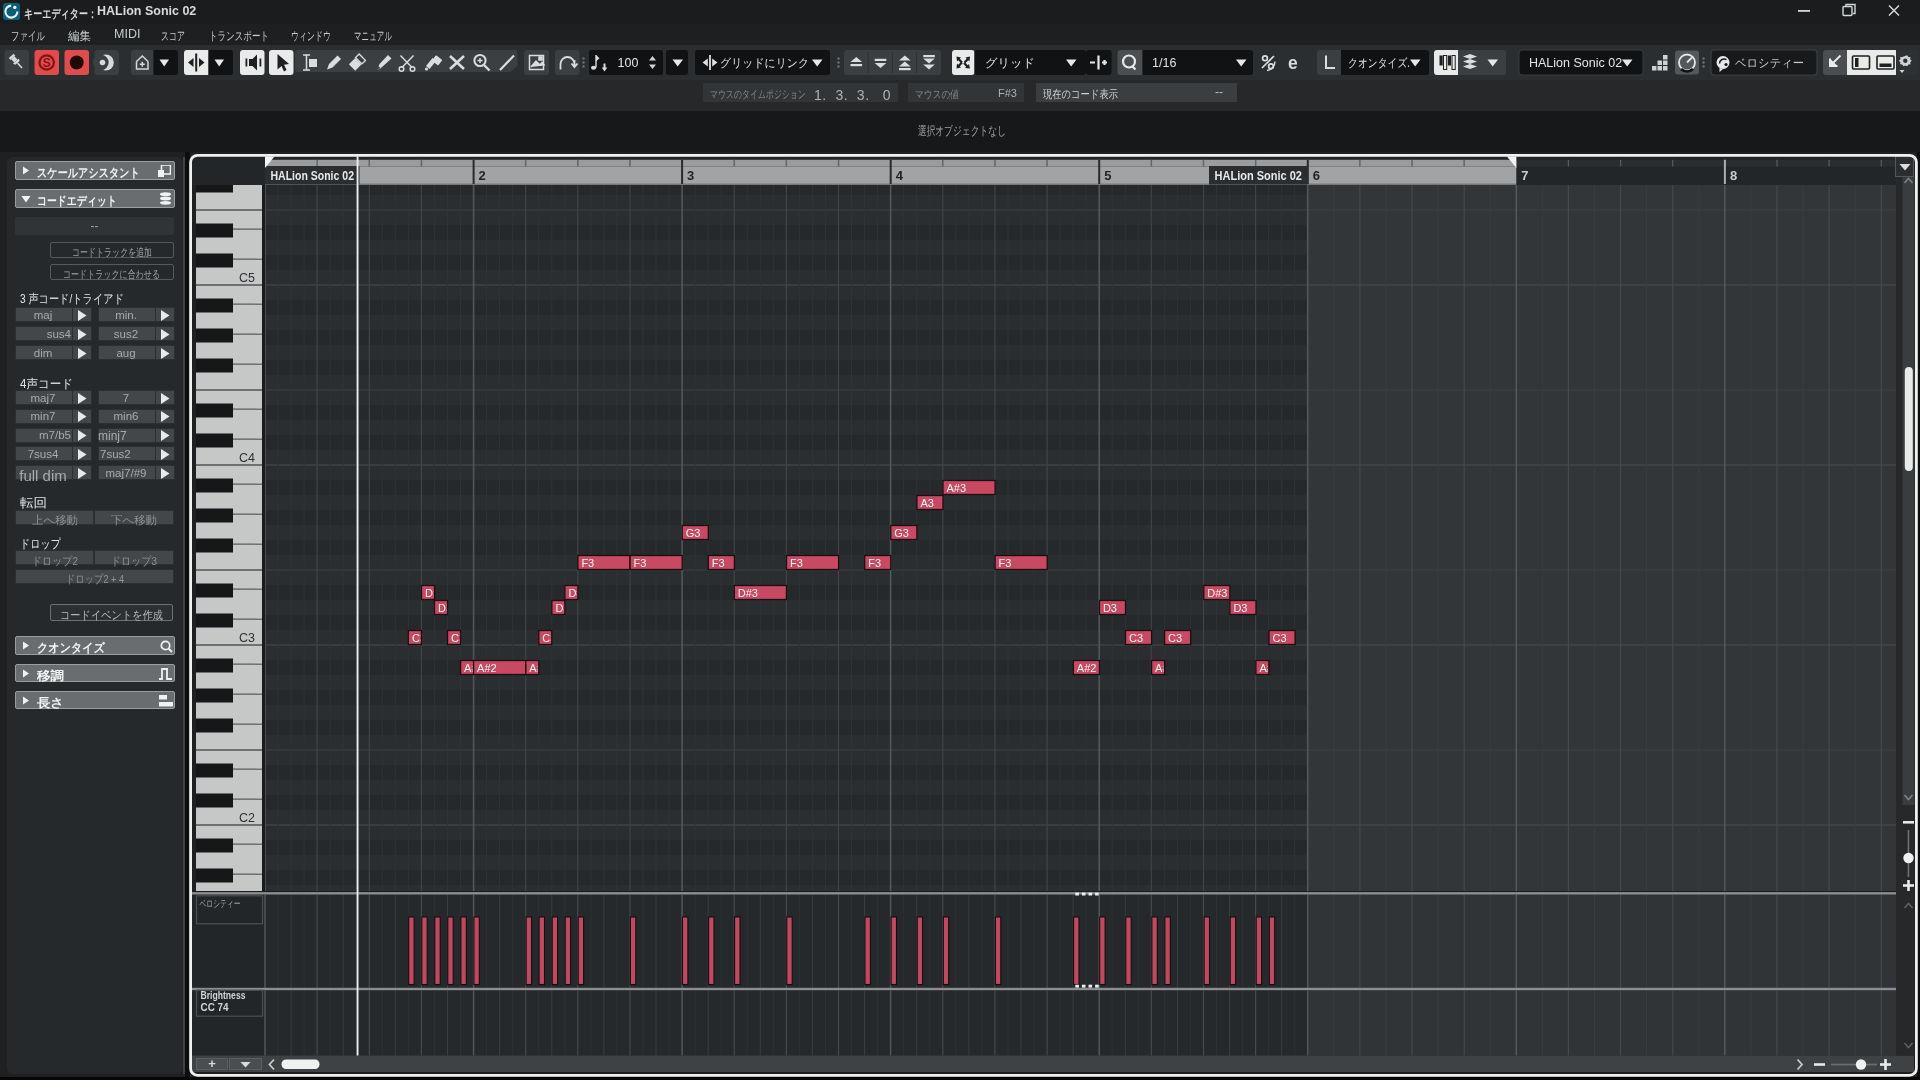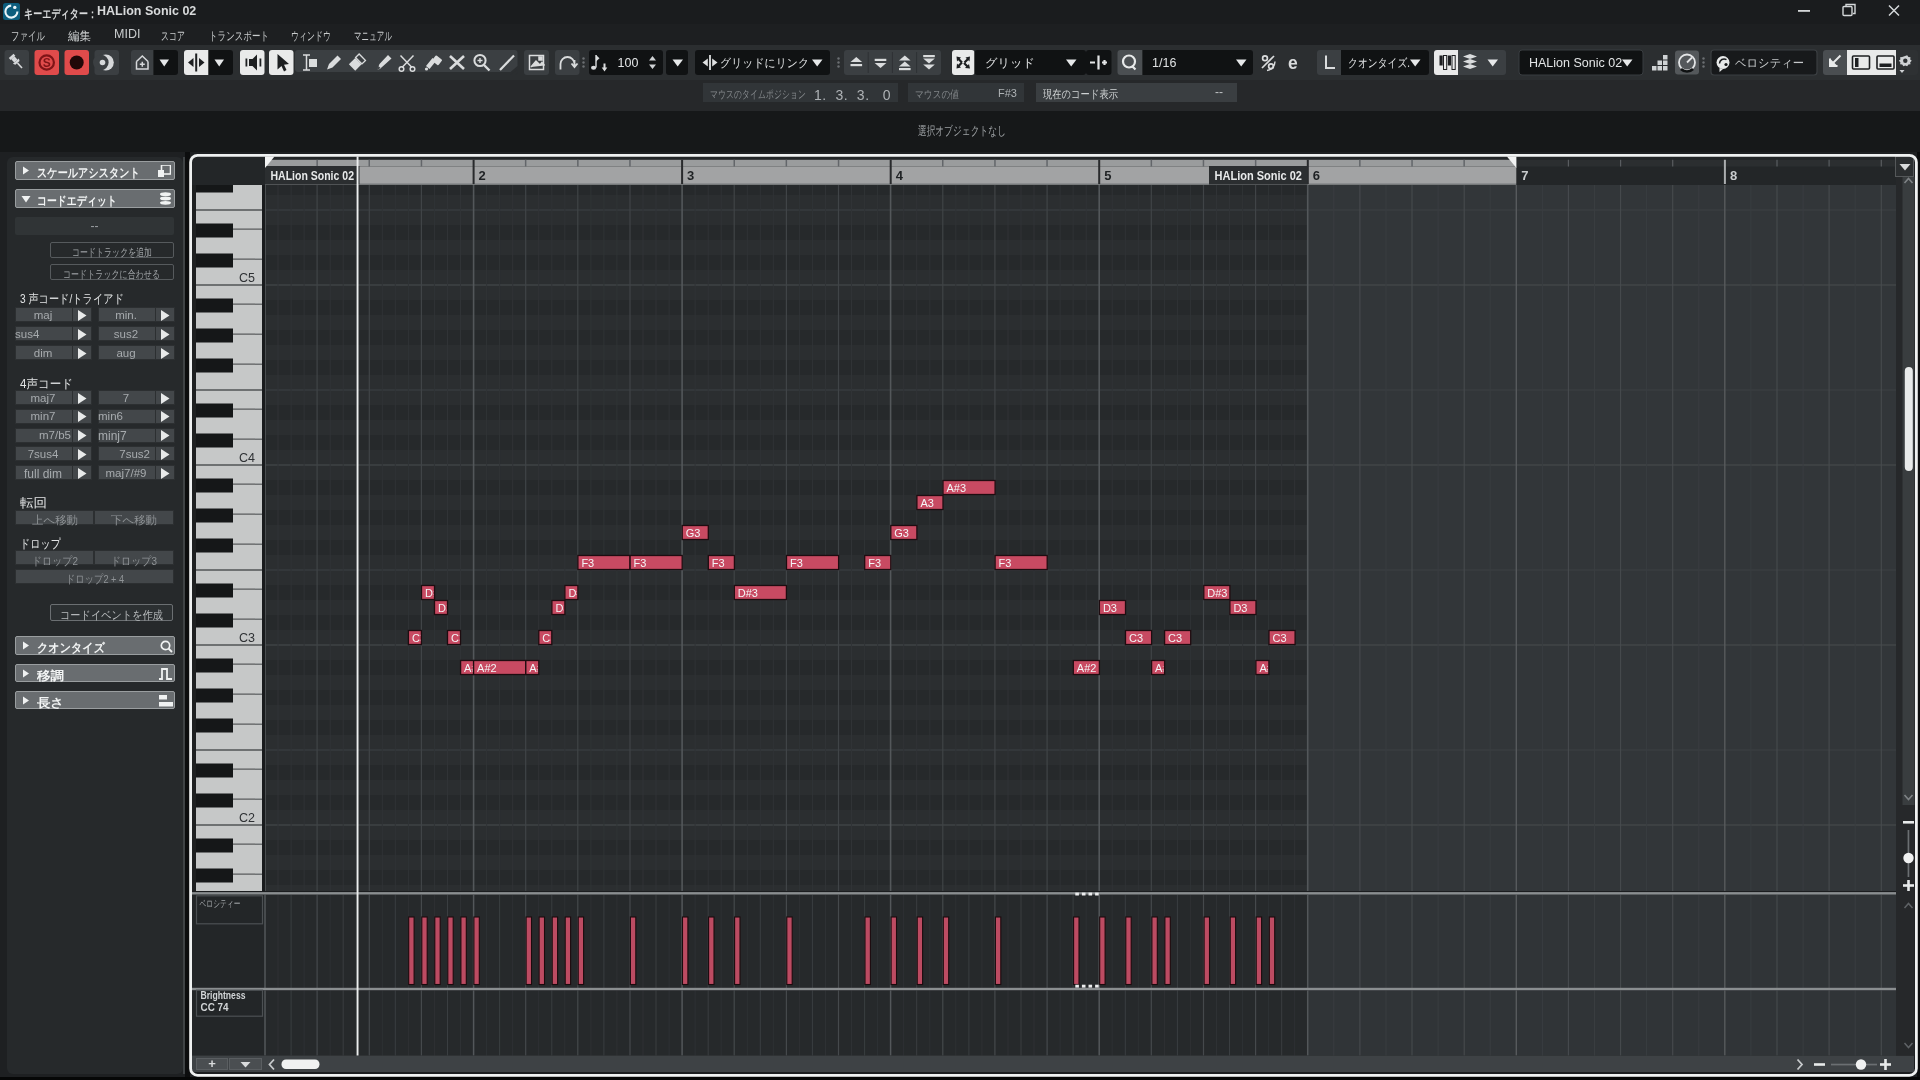--- a/index.html
+++ b/index.html
@@ -338,21 +338,21 @@
 <svg class="abs" style="left:77px;top:309.5px" width="10" height="11" viewBox="0 0 10 11">
     <path d="M1 0 L9.5 5.5 L1 11 Z" fill="#e8eaea"></path>
   </svg>
 <div class="abs" style="left:98px;top:307px;width:77px;height:15px;background:#43474a;border:1px solid #2c2f31"></div>
 <div class="abs" style="left:98px;top:308.5px;width:56px;text-align:center;font-size:11.5px;color:#a7abae">min.</div>
 <div class="abs" style="left:155px;top:307px;width:1px;height:15px;background:#2c2f31"></div>
 <svg class="abs" style="left:160px;top:309.5px" width="10" height="11" viewBox="0 0 10 11">
     <path d="M1 0 L9.5 5.5 L1 11 Z" fill="#e8eaea"></path>
   </svg>
 <div class="abs" style="left:15px;top:326px;width:77px;height:15px;background:#43474a;border:1px solid #2c2f31"></div>
-<div class="abs" style="left:15px;top:327.5px;width:56px;text-align:left;font-size:11.5px;color:#a7abae">sus4</div>
+<div class="abs" style="left:15px;top:327.5px;width:56px;text-align:right;font-size:11.5px;color:#a7abae">sus4</div>
 <div class="abs" style="left:72px;top:326px;width:1px;height:15px;background:#2c2f31"></div>
 <svg class="abs" style="left:77px;top:328.5px" width="10" height="11" viewBox="0 0 10 11">
     <path d="M1 0 L9.5 5.5 L1 11 Z" fill="#e8eaea"></path>
   </svg>
 <div class="abs" style="left:98px;top:326px;width:77px;height:15px;background:#43474a;border:1px solid #2c2f31"></div>
 <div class="abs" style="left:98px;top:327.5px;width:56px;text-align:center;font-size:11.5px;color:#a7abae">sus2</div>
 <div class="abs" style="left:155px;top:326px;width:1px;height:15px;background:#2c2f31"></div>
 <svg class="abs" style="left:160px;top:328.5px" width="10" height="11" viewBox="0 0 10 11">
     <path d="M1 0 L9.5 5.5 L1 11 Z" fill="#e8eaea"></path>
   </svg>
@@ -383,21 +383,21 @@
 <svg class="abs" style="left:160px;top:392.5px" width="10" height="11" viewBox="0 0 10 11">
     <path d="M1 0 L9.5 5.5 L1 11 Z" fill="#e8eaea"></path>
   </svg>
 <div class="abs" style="left:15px;top:408.8px;width:77px;height:15px;background:#43474a;border:1px solid #2c2f31"></div>
 <div class="abs" style="left:15px;top:410.3px;width:56px;text-align:center;font-size:11.5px;color:#a7abae">min7</div>
 <div class="abs" style="left:72px;top:408.8px;width:1px;height:15px;background:#2c2f31"></div>
 <svg class="abs" style="left:77px;top:411.3px" width="10" height="11" viewBox="0 0 10 11">
     <path d="M1 0 L9.5 5.5 L1 11 Z" fill="#e8eaea"></path>
   </svg>
 <div class="abs" style="left:98px;top:408.8px;width:77px;height:15px;background:#43474a;border:1px solid #2c2f31"></div>
-<div class="abs" style="left:98px;top:410.3px;width:56px;text-align:left;font-size:11.5px;color:#a7abae">min6</div>
+<div class="abs" style="left:98px;top:410.3px;width:56px;text-align:center;font-size:11.5px;color:#a7abae">min6</div>
 <div class="abs" style="left:155px;top:408.8px;width:1px;height:15px;background:#2c2f31"></div>
 <svg class="abs" style="left:160px;top:411.3px" width="10" height="11" viewBox="0 0 10 11">
     <path d="M1 0 L9.5 5.5 L1 11 Z" fill="#e8eaea"></path>
   </svg>
 <div class="abs" style="left:15px;top:427.6px;width:77px;height:15px;background:#43474a;border:1px solid #2c2f31"></div>
 <div class="abs" style="left:15px;top:429.1px;width:56px;text-align:right;font-size:11.5px;color:#a7abae">m7/b5</div>
 <div class="abs" style="left:72px;top:427.6px;width:1px;height:15px;background:#2c2f31"></div>
 <svg class="abs" style="left:77px;top:430.1px" width="10" height="11" viewBox="0 0 10 11">
     <path d="M1 0 L9.5 5.5 L1 11 Z" fill="#e8eaea"></path>
   </svg>
@@ -407,27 +407,27 @@
 <svg class="abs" style="left:160px;top:430.1px" width="10" height="11" viewBox="0 0 10 11">
     <path d="M1 0 L9.5 5.5 L1 11 Z" fill="#e8eaea"></path>
   </svg>
 <div class="abs" style="left:15px;top:446.4px;width:77px;height:15px;background:#43474a;border:1px solid #2c2f31"></div>
 <div class="abs" style="left:15px;top:447.9px;width:56px;text-align:center;font-size:11.5px;color:#a7abae">7sus4</div>
 <div class="abs" style="left:72px;top:446.4px;width:1px;height:15px;background:#2c2f31"></div>
 <svg class="abs" style="left:77px;top:448.9px" width="10" height="11" viewBox="0 0 10 11">
     <path d="M1 0 L9.5 5.5 L1 11 Z" fill="#e8eaea"></path>
   </svg>
 <div class="abs" style="left:98px;top:446.4px;width:77px;height:15px;background:#43474a;border:1px solid #2c2f31"></div>
-<div class="abs" style="left:94px;top:447.9px;width:56px;text-align:right;font-size:11.5px;color:#a7abae">7sus2</div>
+<div class="abs" style="left:100px;top:447.9px;width:56px;text-align:left;font-size:11.5px;color:#a7abae">7sus2</div>
 <div class="abs" style="left:155px;top:446.4px;width:1px;height:15px;background:#2c2f31"></div>
 <svg class="abs" style="left:160px;top:448.9px" width="10" height="11" viewBox="0 0 10 11">
     <path d="M1 0 L9.5 5.5 L1 11 Z" fill="#e8eaea"></path>
   </svg>
 <div class="abs" style="left:15px;top:465.2px;width:77px;height:15px;background:#43474a;border:1px solid #2c2f31"></div>
-<div class="abs" style="left:15px;top:466.7px;width:56px;text-align:center;font-size:12px;color:#a7abae">full dim</div>
+<div class="abs" style="left:15px;top:466.7px;width:56px;text-align:center;font-size:15px;color:#a7abae">full dim</div>
 <div class="abs" style="left:72px;top:465.2px;width:1px;height:15px;background:#2c2f31"></div>
 <svg class="abs" style="left:77px;top:467.7px" width="10" height="11" viewBox="0 0 10 11">
     <path d="M1 0 L9.5 5.5 L1 11 Z" fill="#e8eaea"></path>
   </svg>
 <div class="abs" style="left:98px;top:465.2px;width:77px;height:15px;background:#43474a;border:1px solid #2c2f31"></div>
 <div class="abs" style="left:98px;top:466.7px;width:56px;text-align:center;font-size:11.5px;color:#a7abae">maj7/#9</div>
 <div class="abs" style="left:155px;top:465.2px;width:1px;height:15px;background:#2c2f31"></div>
 <svg class="abs" style="left:160px;top:467.7px" width="10" height="11" viewBox="0 0 10 11">
     <path d="M1 0 L9.5 5.5 L1 11 Z" fill="#e8eaea"></path>
   </svg>

